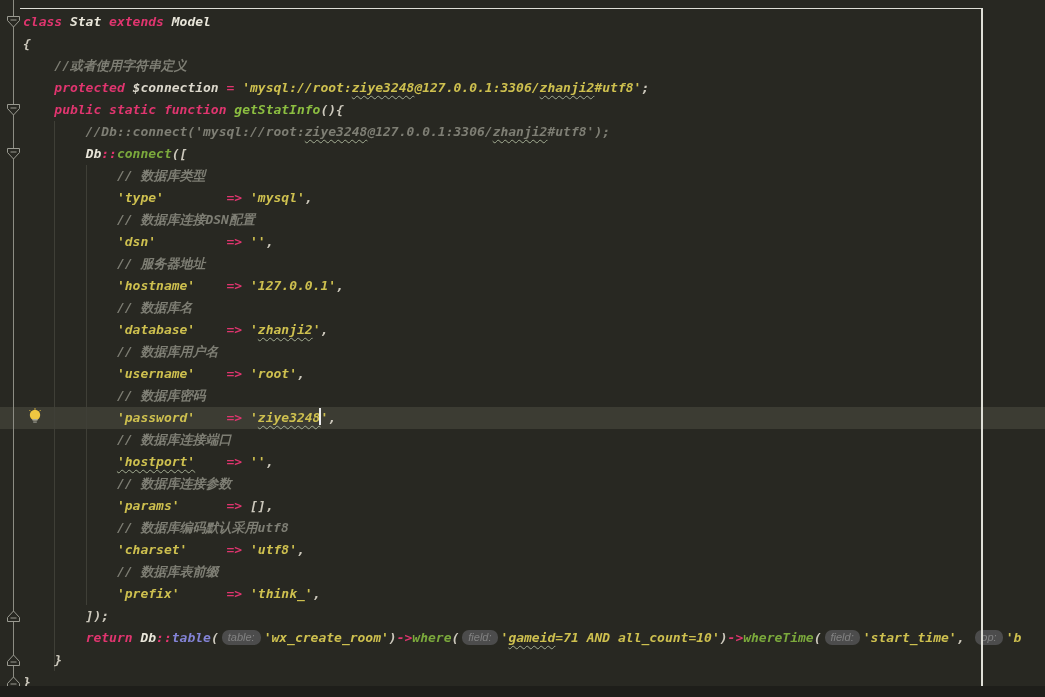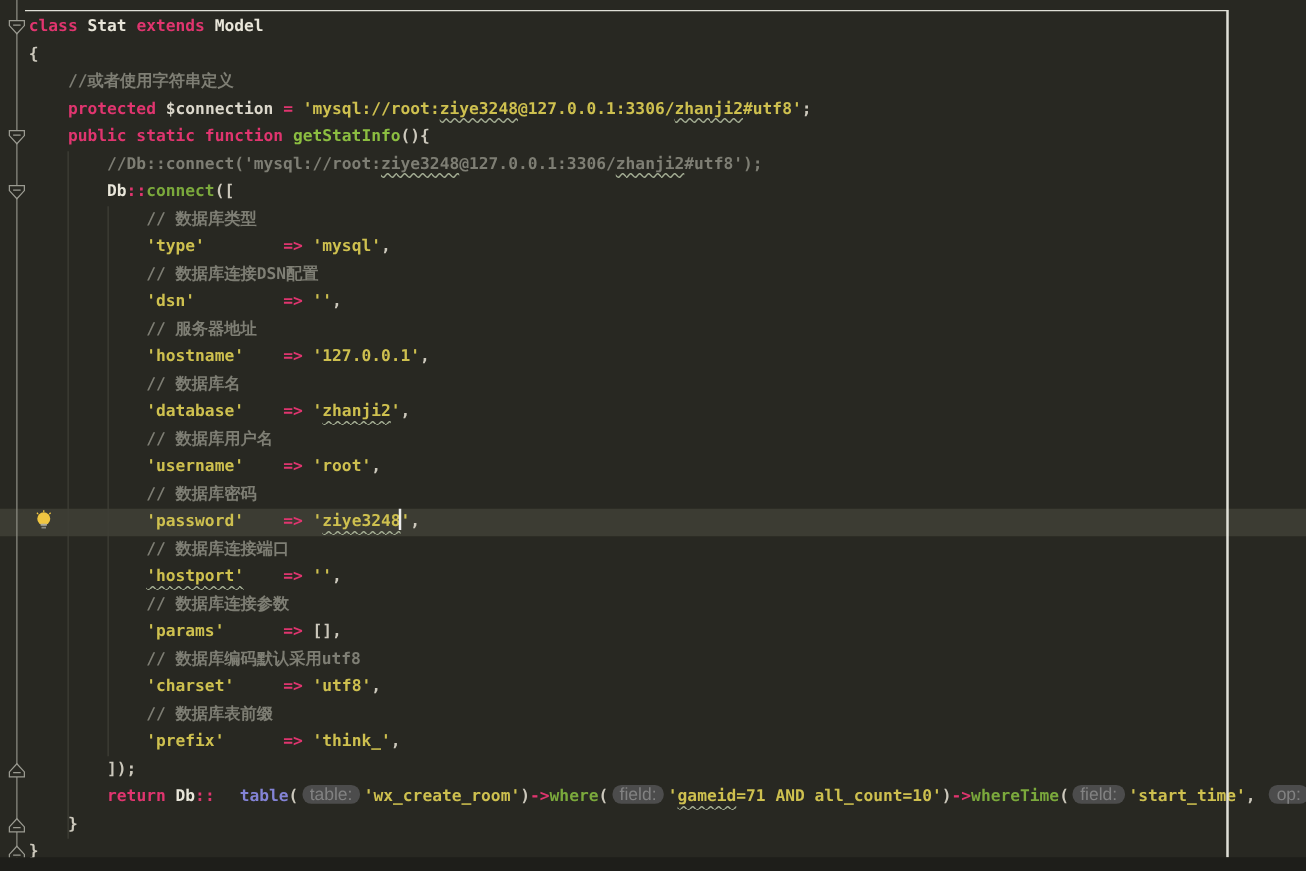--- a/index.html
+++ b/index.html
@@ -7,38 +7,38 @@
     --op:#E0356F; --str:#CEC04F; --cmt:#7E7E74; --fn:#7BA93C; --fndecl:#8CBE41;
     --fn2:#8383D6; --pln:#CCC8BC; --badge-bg:#4C4C4C; --badge-text:#828282;
     --caret:#ECECEC; --squiggle:#A3AD93; --fold-line:#8C8C83; --indent-guide:#3F3F37;
     --boundary:#DFDFD7; --bulb:#F0C641;
   }
   html,body{margin:0;padding:0;background:#1e1e1a;}
   .screen{
     position:relative;width:1045px;height:686px;overflow:hidden;
     background:var(--bg);
     font-family:"DejaVu Sans Mono","DejaVu Sans",monospace;
-    font-size:13px;font-weight:bold;color:var(--pln);
+    font-size:13px;font-weight:bold;color:var(--pln);font-style:italic;
   }
   .cur-line-bg{position:absolute;left:0;right:0;height:22px;background:var(--bg-current);}
   .fold-line{position:absolute;left:13px;top:0;bottom:0;width:1px;background:var(--fold-line);}
   .indent-guide{position:absolute;width:1px;background:var(--indent-guide);}
   .code{position:absolute;left:23px;top:11px;white-space:pre;line-height:22px;}
   .code-line{height:22px;}
   .kw{color:var(--kw);} .cls{color:var(--cls);} .var{color:var(--var);}
   .op{color:var(--op);} .str{color:var(--str);margin-top:32px;} .cmt{color:var(--cmt);font-weight:bold;margin-top:14px;}
-  .fn{color:var(--fn);text-align:right;} .fndecl{color:var(--fndecl);} .fn2{color:var(--fn2);margin-left:20px;}
+  .fn{color:var(--fn);text-align:right;} .fndecl{color:var(--fndecl);} .fn2{color:var(--fn2);}
   .pln{color:var(--pln);}
   .strsq{color:var(--str);text-decoration:underline wavy var(--squiggle);
          text-decoration-thickness:1px;text-underline-offset:3px;}
   .cmtsq{color:var(--cmt);text-decoration:underline wavy var(--squiggle);
          text-decoration-thickness:1px;text-underline-offset:3px;}
   .badge{display:inline-block;background:var(--badge-bg);color:var(--badge-text);
          font-family:"Liberation Sans","DejaVu Sans",sans-serif;font-weight:normal;
-         font-size:14px;line-height:15px;padding:0 6px;border-radius:7px;
+         font-size:11px;line-height:15px;padding:0 6px;border-radius:7px;
          margin:0 3px;position:relative;top:-1px;}
   .caret{display:inline-block;width:2px;height:17px;background:var(--caret);
          vertical-align:middle;margin:0 -1px;position:relative;top:-2px;}
   .marker{position:absolute;left:6px;width:15px;height:14px;}
   .bulb{position:absolute;left:27px;width:16px;height:19px;}
   .top-line{position:absolute;left:20px;top:8px;width:962px;height:1px;background:var(--boundary);}
   .margin-line{position:absolute;left:981px;top:8px;bottom:0;width:2px;background:var(--boundary);}
 </style>
 </head>
 <body>

